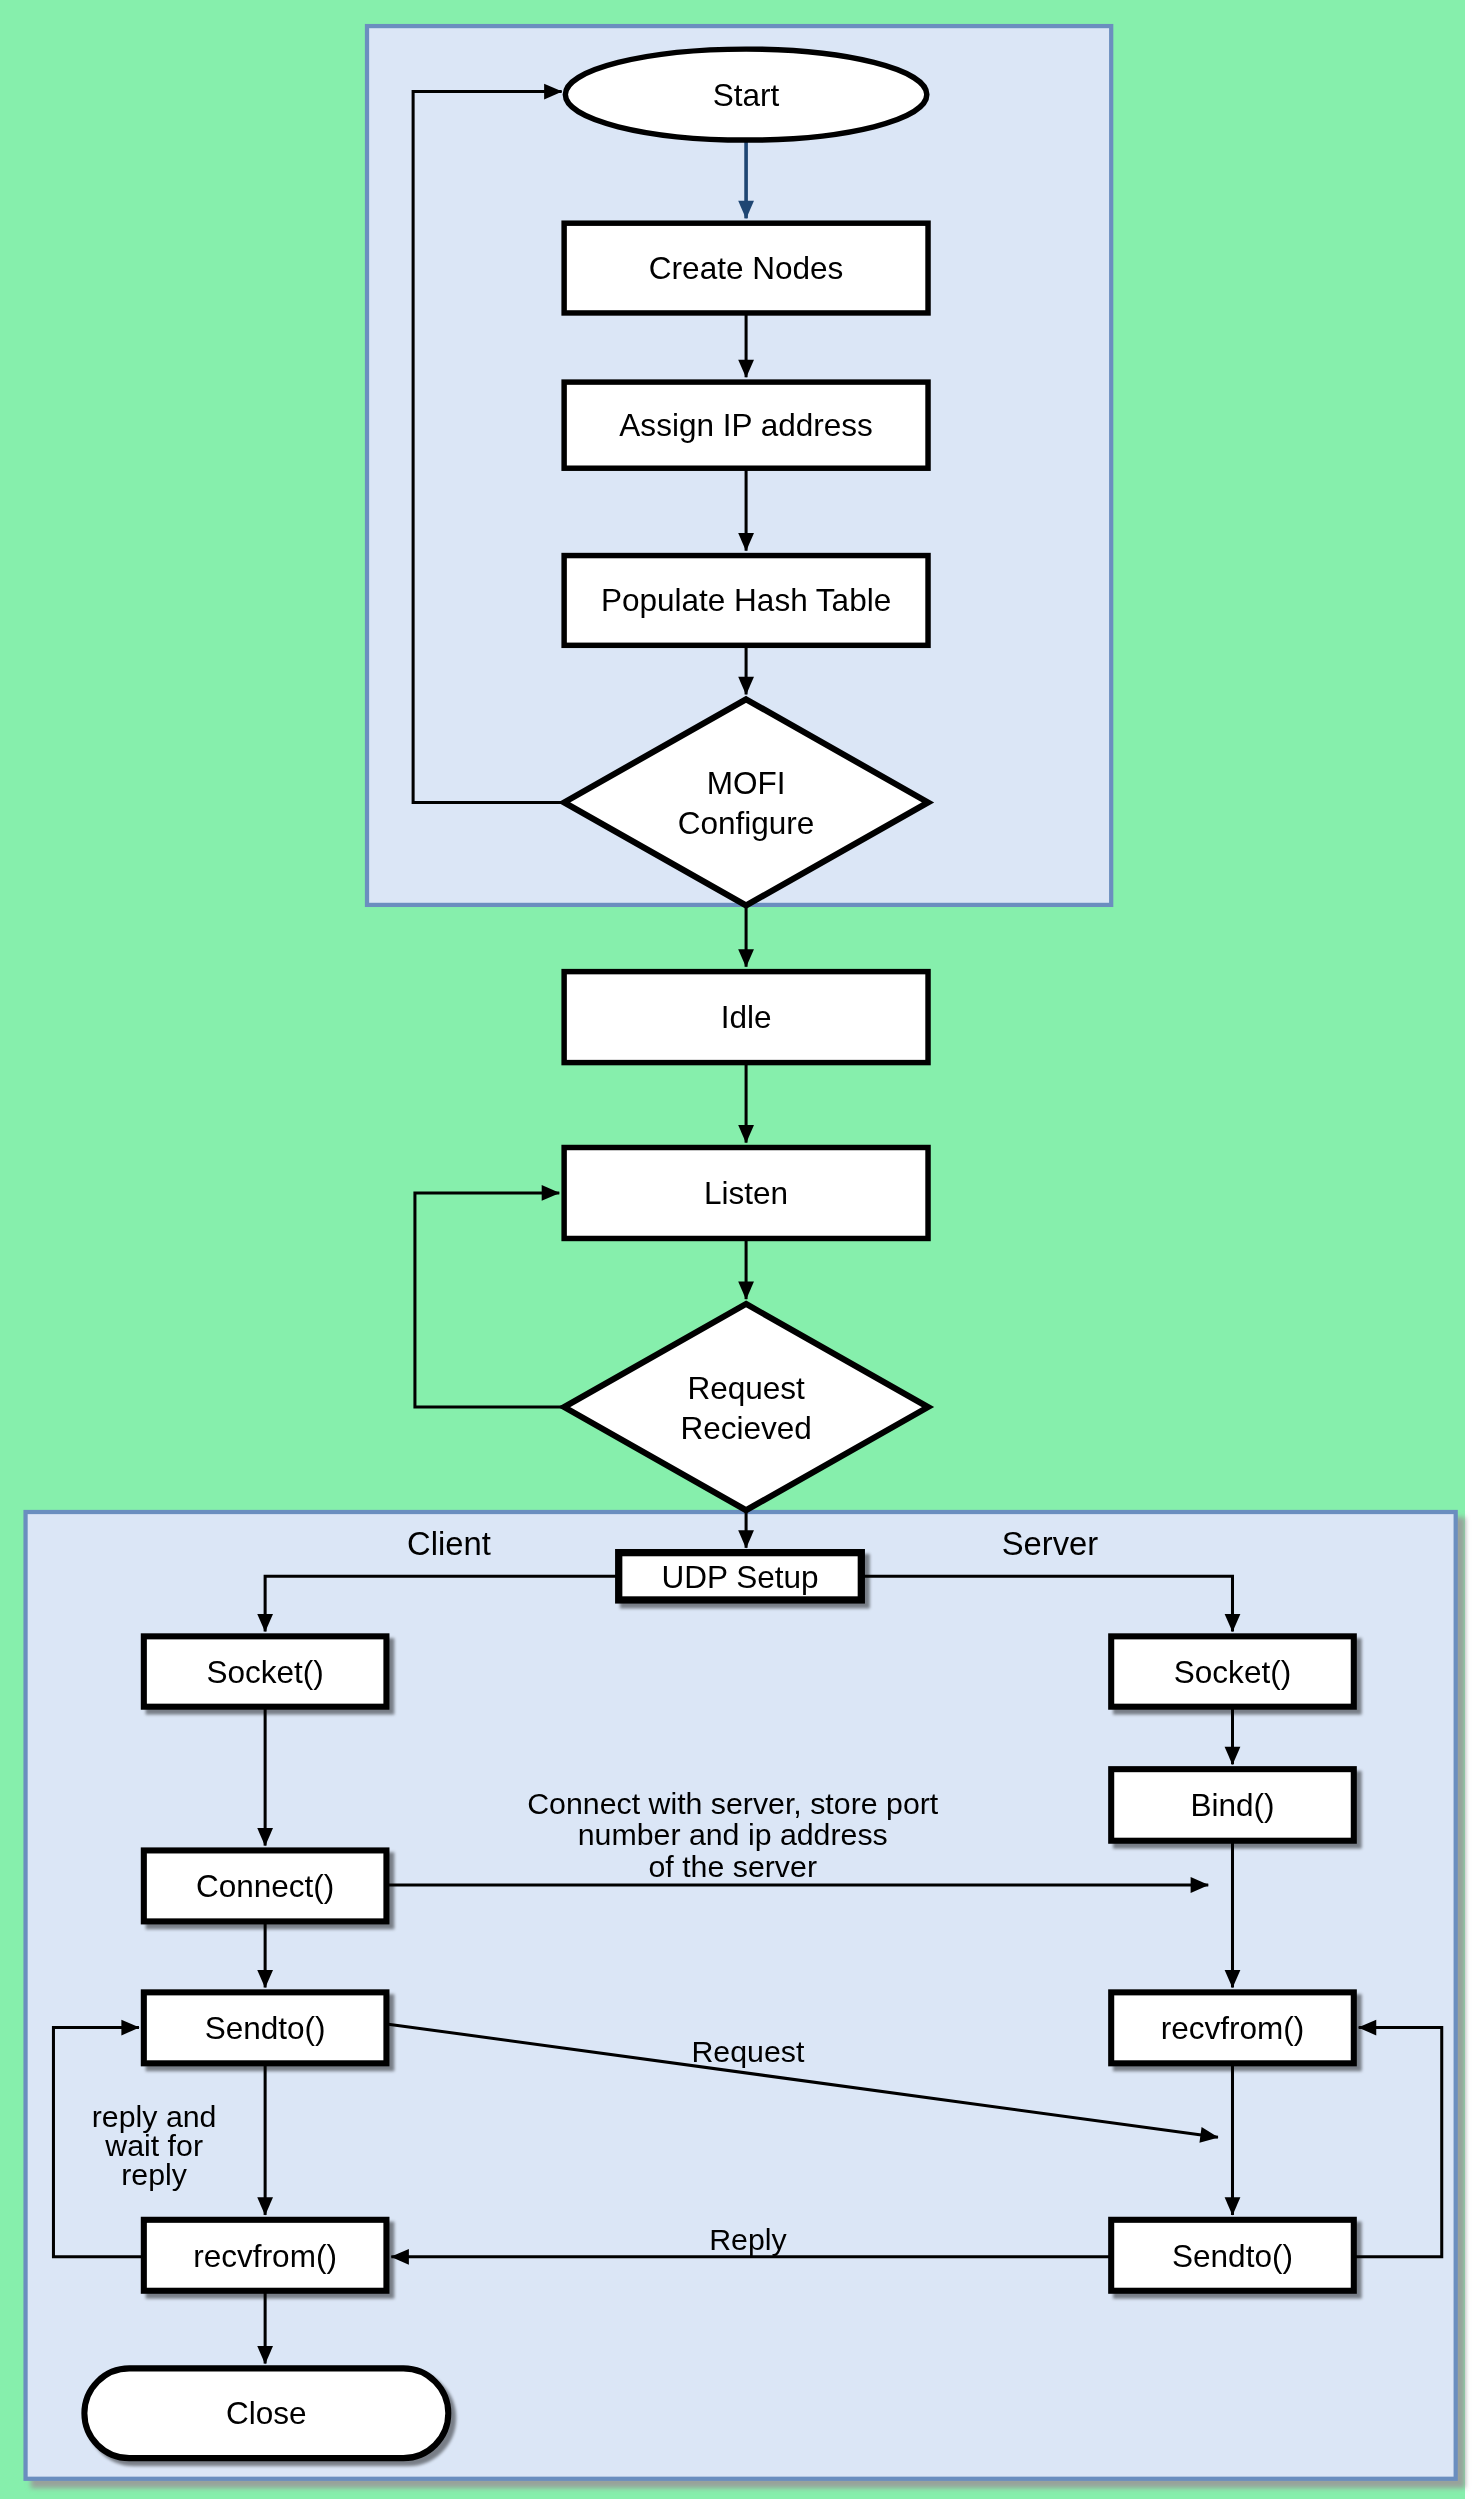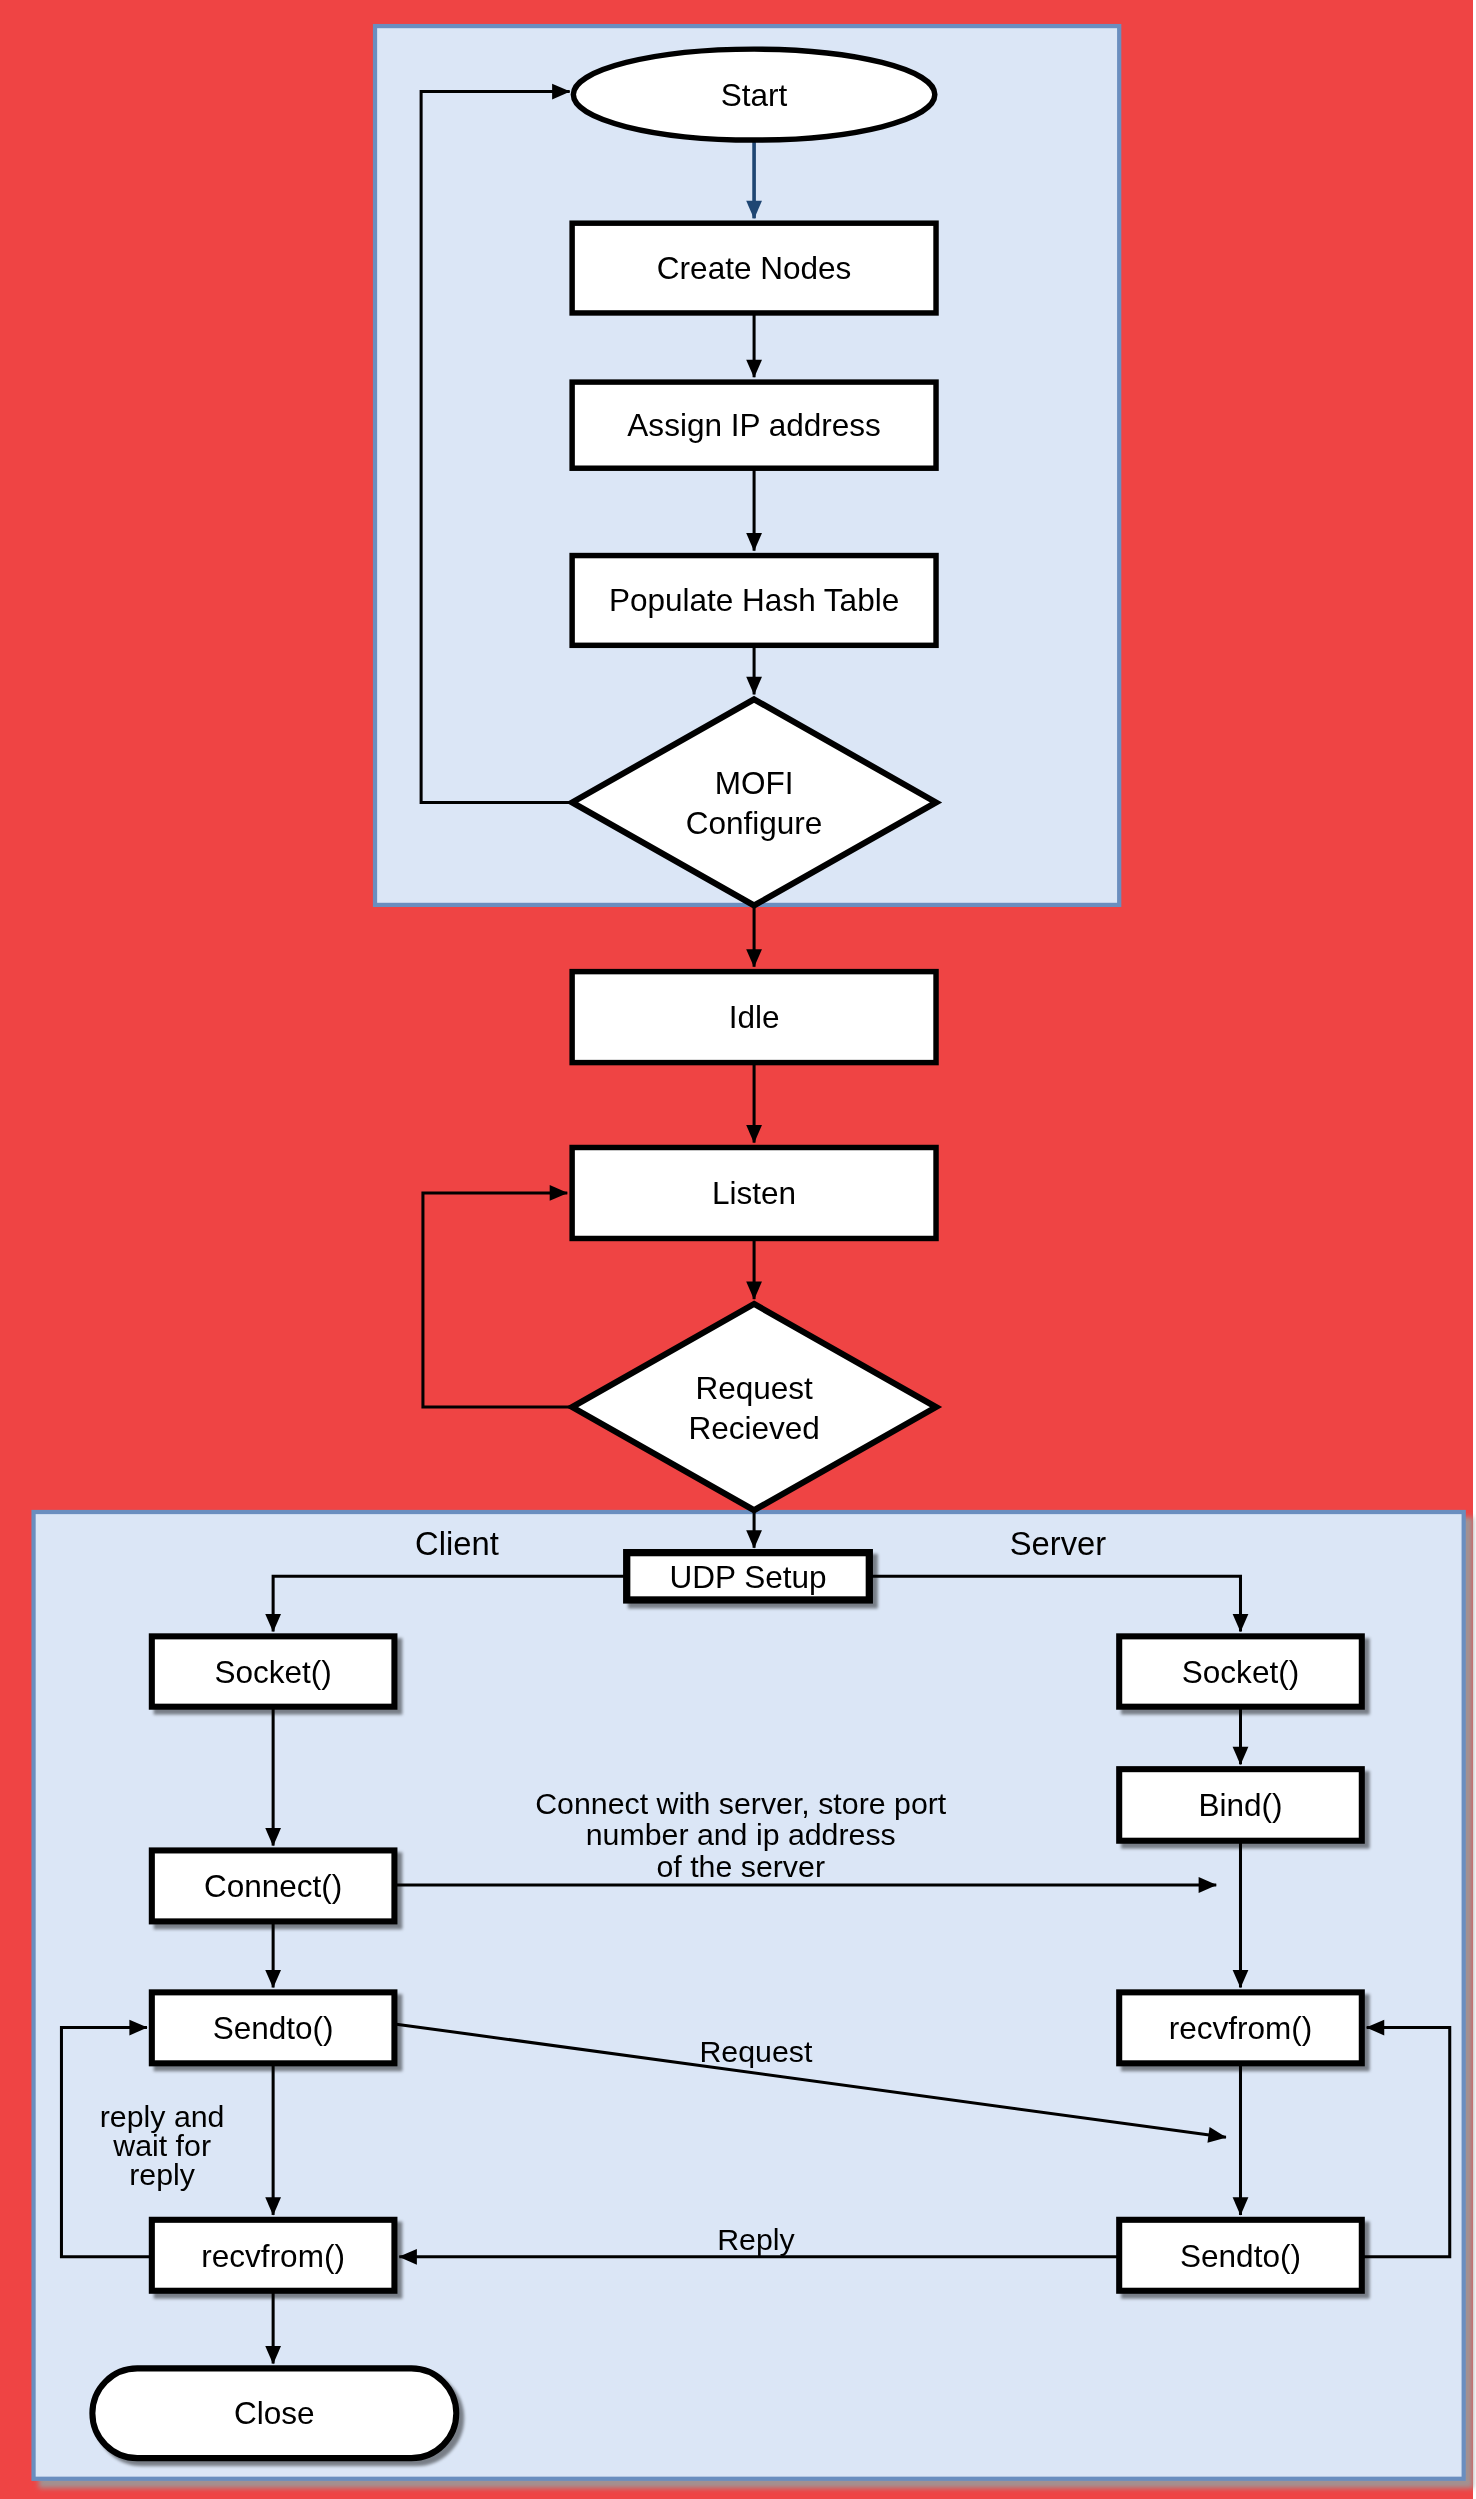--- a/index.html
+++ b/index.html
@@ -4,22 +4,21 @@
 <style>
   html, body {
     margin: 0;
     padding: 0;
     background: #ffffff;
   }
   .canvas-wrap {
     width: 1465px;
     height: 2500px;
     position: relative;
-    background: #ef4444;
-    padding-left: 8px;
+    background: #86efac;
   }
   svg { display: block; }
   text {
     font-family: "Liberation Sans", sans-serif;
     fill: #000000;
     text-anchor: middle;
   }
   .node-label   { font-size: 52px; }
   .note-label   { font-size: 50px; }
   .lane-label   { font-size: 54px; }

